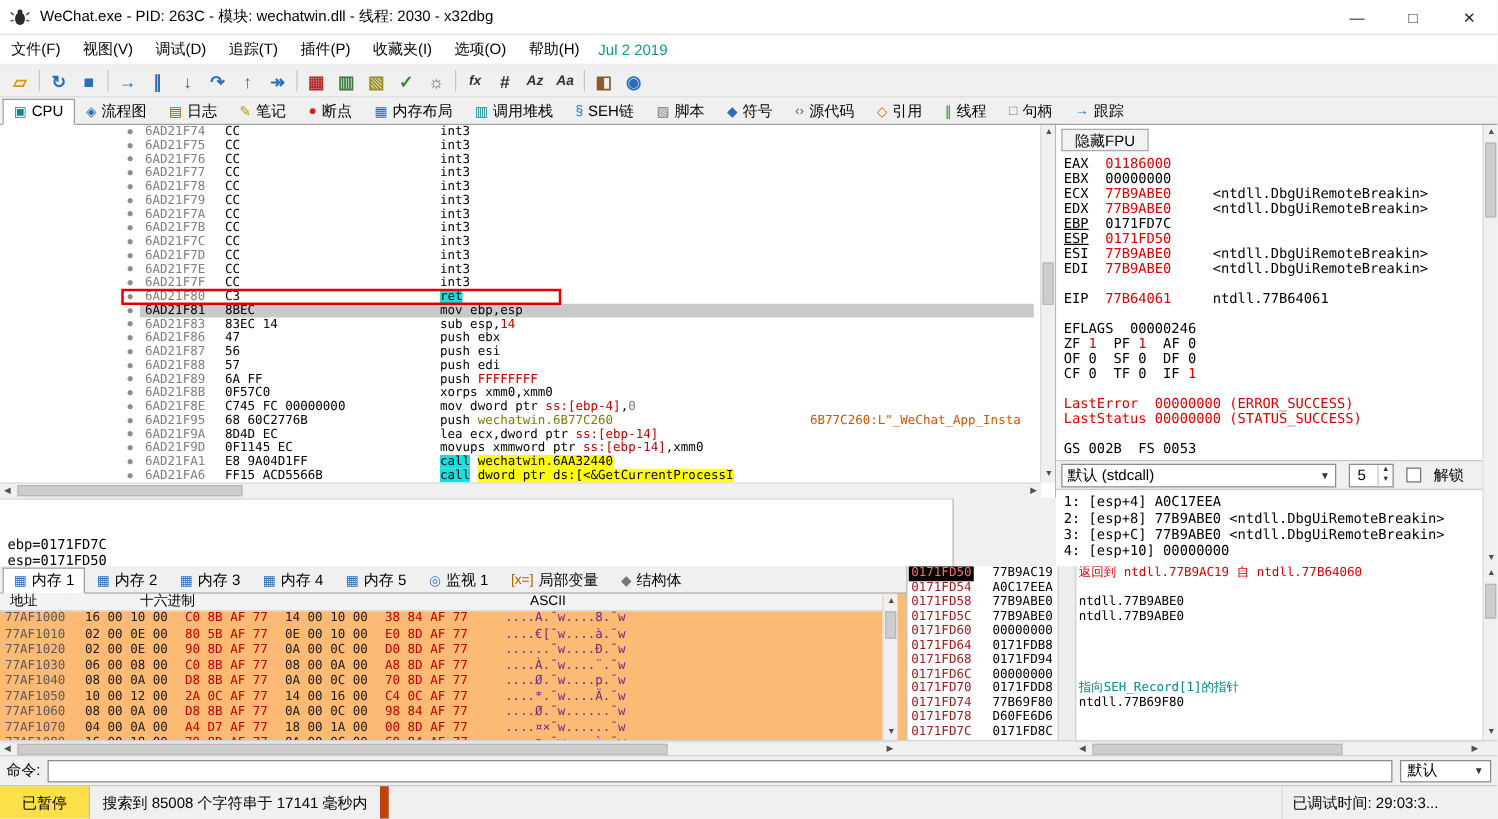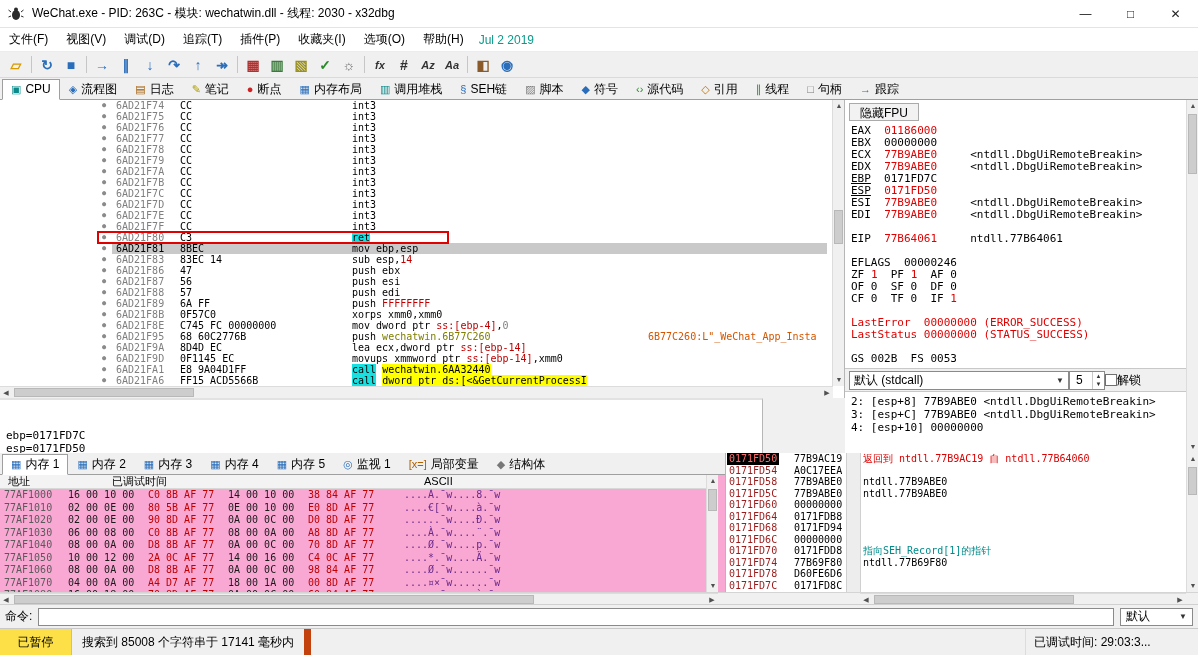--- a/index.html
+++ b/index.html
@@ -57,31 +57,31 @@
 
 #rightpanel{position:absolute;left:845px;top:100px;width:353px;height:353px;background:#fff}
 #regsbtn{position:absolute;left:4px;top:3px;height:18px;padding:1px 10px;background:#f2f2f2;border:1px solid #aaa;font-size:12px}
 #reglines{position:absolute;left:6px;top:25px;right:13px;font-family:"DejaVu Sans Mono",monospace;font-size:11px;line-height:12px;white-space:pre;overflow:hidden;height:243px}
 .regline{height:12px}
 .seg.lbl{color:#000}
 .seg.r{color:#e00000}
 .seg.rl{color:#e00000}
 .seg.ul{text-decoration:underline}
 #rightpanel .sbv{right:0;top:0;height:353px}
-#convrow{position:absolute;left:0;top:268px;width:341px;height:24px;background:#f0f0f0;border-top:1px solid #c8c8c8;border-bottom:1px solid #c8c8c8;display:flex;align-items:center;padding:0 4px;gap:0}
+#convrow{position:absolute;left:0;top:268px;width:341px;height:24px;background:#f0f0f0;border-top:1px solid #c8c8c8;border-bottom:1px solid #c8c8c8;display:flex;align-items:center;padding:0 4px;gap:10px}
 .selbox{width:220px;height:19px;background:#fff;border:1px solid #8a8a8a;display:flex;align-items:center;justify-content:space-between;padding:0 4px}
 .droparrow{font-size:8px;color:#333}
 .spin{width:36px;height:19px;background:#fff;border:1px solid #8a8a8a;position:relative;padding-left:6px;line-height:17px}
 .spinarrs{position:absolute;right:0;top:0;width:12px;height:17px;font-size:6px;line-height:8px;text-align:center;color:#333;border-left:1px solid #c8c8c8}
 .cb{width:12px;height:12px;background:#fff;border:1px solid #707070;display:inline-block}
 #argspane{position:absolute;left:0;top:292px;width:341px;height:61px;background:#fff;font-family:"DejaVu Sans Mono",monospace;font-size:11px;line-height:13px;padding:3px 6px;white-space:pre;overflow:hidden}
 
 #bottomtabs{position:absolute;left:0;top:453px;width:725px;height:22px;background:#f0f0f0;border-bottom:1px solid #9f9f9f;display:flex;align-items:flex-end;padding-left:2px}
 
-#dump{position:absolute;left:0;top:475px;width:835px;height:117px;background:#f9a8d4}
+#dump{position:absolute;left:0;top:475px;width:835px;height:117px;background:#fdba74}
 #dumphead{position:absolute;left:0;top:0;width:706px;height:14px;background:#f3f3f3;border-bottom:1px solid #d8d8d8;font-size:11px}
 #dumphead span{position:absolute;top:0;line-height:13px}
 #dumprows{position:absolute;left:0;top:14px;width:706px;height:103px;overflow:hidden;font-family:"DejaVu Sans Mono",monospace;font-size:10px}
 .dumprow{height:12.5px;line-height:12.5px;white-space:pre}
 .da{display:inline-block;width:68px;padding-left:4px;color:#5a5a5a}
 .dg{display:inline-block;width:80px;color:#1a1a1a}
 .dgp{display:inline-block;width:80px;color:#c00000}
 .dascii{display:inline-block;margin-left:16px;color:#6a2a8a}
 #dump .sbv{left:706px;top:0;height:117px}
 #dumpsplit{position:absolute;right:0;top:0;width:7px;height:117px;background:#f0f0f0;border-left:1px solid #d4d4d4}
@@ -292,21 +292,21 @@
       <span>默认 (stdcall)</span>
       <span class="droparrow">▼</span>
     </span>
     <span class="spin">
       <span>5</span>
       <span class="spinarrs">▲<br>▼</span>
     </span>
     <span class="cb"></span>
     <span>解锁</span>
   </div>
-  <div id="argspane"><div class="argline">2: [esp+8] 77B9ABE0 &lt;ntdll.DbgUiRemoteBreakin&gt;</div><div class="argline">3: [esp+C] 77B9ABE0 &lt;ntdll.DbgUiRemoteBreakin&gt;</div><div class="argline">4: [esp+10] 00000000</div></div>
+  <div id="argspane"><div class="argline">1: [esp+4] A0C17EEA</div><div class="argline">2: [esp+8] 77B9ABE0 &lt;ntdll.DbgUiRemoteBreakin&gt;</div><div class="argline">3: [esp+C] 77B9ABE0 &lt;ntdll.DbgUiRemoteBreakin&gt;</div><div class="argline">4: [esp+10] 00000000</div></div>
   <div class="sbv">
     <span class="arr" style="top:0">▲</span>
     <span class="thumbv" style="top:14px;height:60px"></span>
     <span class="arr" style="bottom:0">▼</span>
   </div>
 </div>
 
 <div id="bottomtabs">
     <span class="vtab active">
       <span class="ticn" style="color: rgb(42, 110, 187);">▦</span>
@@ -338,21 +338,21 @@
     </span>
     <span class="vtab">
       <span class="ticn" style="color: rgb(119, 119, 119);">◆</span>
       <span>结构体</span>
     </span>
   </div>
 
 <div id="dump">
   <div id="dumphead">
     <span style="left:8px">地址</span>
-    <span style="left:112px">已调试时间</span>
+    <span style="left:112px">十六进制</span>
     <span style="left:424px">ASCII</span>
   </div>
   <div id="dumprows">
       <div class="dumprow"><span class="da">77AF1000</span><span class="dg">16 00 10 00</span><span class="dgp">C0 8B AF 77</span><span class="dg">14 00 10 00</span><span class="dgp">38 84 AF 77</span><span class="dascii">....À.¯w....8.¯w</span></div>
       <div class="dumprow"><span class="da">77AF1010</span><span class="dg">02 00 0E 00</span><span class="dgp">80 5B AF 77</span><span class="dg">0E 00 10 00</span><span class="dgp">E0 8D AF 77</span><span class="dascii">....€[¯w....à.¯w</span></div>
       <div class="dumprow"><span class="da">77AF1020</span><span class="dg">02 00 0E 00</span><span class="dgp">90 8D AF 77</span><span class="dg">0A 00 0C 00</span><span class="dgp">D0 8D AF 77</span><span class="dascii">......¯w....Ð.¯w</span></div>
       <div class="dumprow"><span class="da">77AF1030</span><span class="dg">06 00 08 00</span><span class="dgp">C0 8B AF 77</span><span class="dg">08 00 0A 00</span><span class="dgp">A8 8D AF 77</span><span class="dascii">....À.¯w....¨.¯w</span></div>
       <div class="dumprow"><span class="da">77AF1040</span><span class="dg">08 00 0A 00</span><span class="dgp">D8 8B AF 77</span><span class="dg">0A 00 0C 00</span><span class="dgp">70 8D AF 77</span><span class="dascii">....Ø.¯w....p.¯w</span></div>
       <div class="dumprow"><span class="da">77AF1050</span><span class="dg">10 00 12 00</span><span class="dgp">2A 0C AF 77</span><span class="dg">14 00 16 00</span><span class="dgp">C4 0C AF 77</span><span class="dascii">....*.¯w....Ä.¯w</span></div>
       <div class="dumprow"><span class="da">77AF1060</span><span class="dg">08 00 0A 00</span><span class="dgp">D8 8B AF 77</span><span class="dg">0A 00 0C 00</span><span class="dgp">98 84 AF 77</span><span class="dascii">....Ø.¯w......¯w</span></div>

